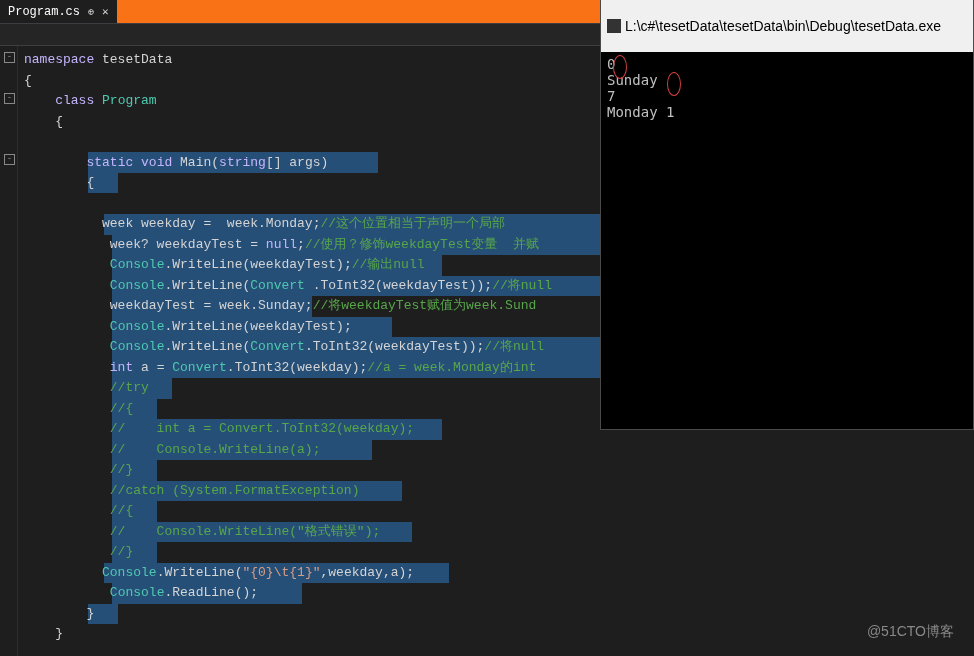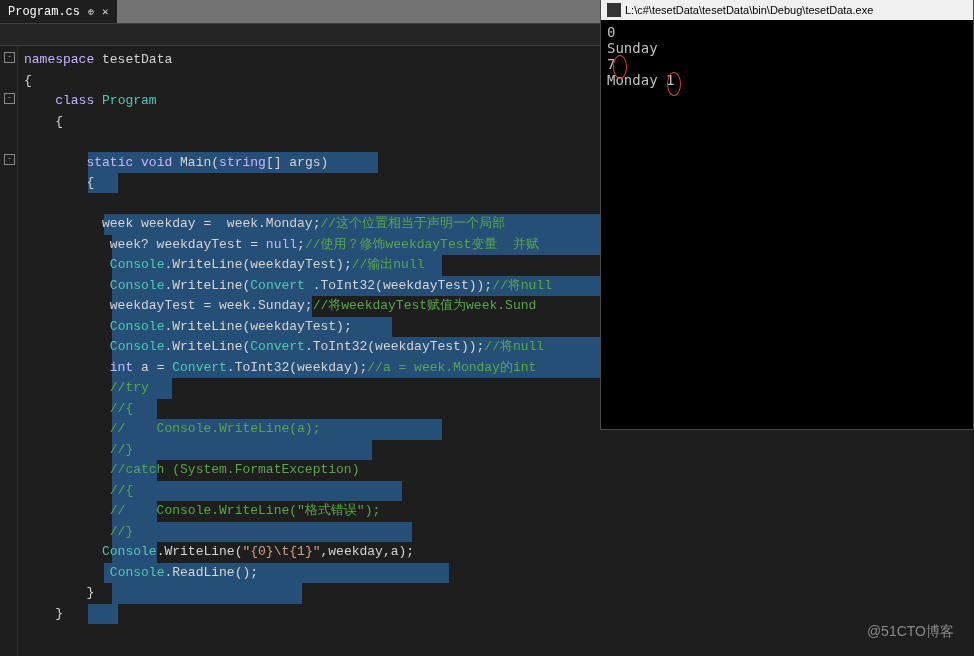--- a/index.html
+++ b/index.html
@@ -7,21 +7,21 @@
       font-family: Consolas, 'Courier New', monospace;
       font-size: 13px;
       background: #1e1e1e;
       color: #d4d4d4;
       width: 974px;
       height: 656px;
       overflow: hidden;
       position: relative;
     }
     .tabs-bar {
-      background: #737373;
+      background: #f97316;
       height: 24px;
       display: flex;
       align-items: flex-start;
       border-bottom: 1px solid #3e3e42;
     }
     .tab {
       background: #1e1e1e;
       color: #ffffff;
       padding: 3px 8px;
       display: flex;
@@ -104,22 +104,22 @@
       width: 374px;
       height: 430px;
       background: #000;
       border: 1px solid #4a4a4a;
       border-top: none;
       z-index: 10;
     }
     .console-title {
       background: #f0f0f0;
       color: #000;
-      font-size: 11px;
-      padding: 3px 6px;
+      font-size: 14px;
+      padding: 18px 6px;
       display: flex;
       align-items: center;
       gap: 4px;
       font-family: 'Segoe UI', Tahoma, sans-serif;
     }
     .console-icon {
       width: 14px; height: 14px;
       background: #333;
       display: inline-block;
     }
@@ -205,20 +205,21 @@
     <div class="code-line">          <span class="tk ident">week weekday =  week.Monday;</span><span class="tk comment">//这个位置相当于声明一个局部</span></div>
     <div class="code-line">          <span class="tk ident"> week? weekdayTest = </span><span class="tk kw">null</span><span class="tk punct">;</span><span class="tk comment">//使用？修饰weekdayTest变量  并赋</span></div>
     <div class="code-line">          <span class="tk ident"> </span><span class="tk type">Console</span><span class="tk punct">.</span><span class="tk ident">WriteLine</span><span class="tk punct">(weekdayTest);</span><span class="tk comment">//输出null</span></div>
     <div class="code-line">          <span class="tk ident"> </span><span class="tk type">Console</span><span class="tk punct">.</span><span class="tk ident">WriteLine</span><span class="tk punct">(</span><span class="tk type">Convert</span><span class="tk ident"> .ToInt32(weekdayTest));</span><span class="tk comment">//将null</span></div>
     <div class="code-line">          <span class="tk ident"> weekdayTest = week.Sunday;</span><span class="tk comment">//将weekdayTest赋值为week.Sund</span></div>
     <div class="code-line">          <span class="tk ident"> </span><span class="tk type">Console</span><span class="tk punct">.</span><span class="tk ident">WriteLine</span><span class="tk punct">(weekdayTest);</span></div>
     <div class="code-line">          <span class="tk ident"> </span><span class="tk type">Console</span><span class="tk punct">.</span><span class="tk ident">WriteLine</span><span class="tk punct">(</span><span class="tk type">Convert</span><span class="tk ident">.ToInt32(weekdayTest));</span><span class="tk comment">//将null</span></div>
     <div class="code-line">          <span class="tk kw"> int</span><span class="tk ident"> a = </span><span class="tk type">Convert</span><span class="tk ident">.ToInt32(weekday);</span><span class="tk comment">//a = week.Monday的int</span></div>
     <div class="code-line">          <span class="tk comment"> //try</span></div>
     <div class="code-line">          <span class="tk comment"> //{</span></div>
+    <div class="code-line">          <span class="tk comment"> //    int a = Convert.ToInt32(weekday);</span></div>
     <div class="code-line">          <span class="tk comment"> //    Console.WriteLine(a);</span></div>
     <div class="code-line">          <span class="tk comment"> //}</span></div>
     <div class="code-line">          <span class="tk comment"> //catch (System.FormatException)</span></div>
     <div class="code-line">          <span class="tk comment"> //{</span></div>
     <div class="code-line">          <span class="tk comment"> //    Console.WriteLine("格式错误");</span></div>
     <div class="code-line">          <span class="tk comment"> //}</span></div>
     <div class="code-line">          <span class="tk type">Console</span><span class="tk punct">.</span><span class="tk ident">WriteLine</span><span class="tk punct">(</span><span class="tk str">"{0}\t{1}"</span><span class="tk ident">,weekday,a);</span></div>
     <div class="code-line">          <span class="tk ident"> </span><span class="tk type">Console</span><span class="tk punct">.</span><span class="tk ident">ReadLine</span><span class="tk punct">();</span></div>
     <div class="code-line">        <span class="tk punct">}</span></div>
     <div class="code-line">    <span class="tk punct">}</span></div>

